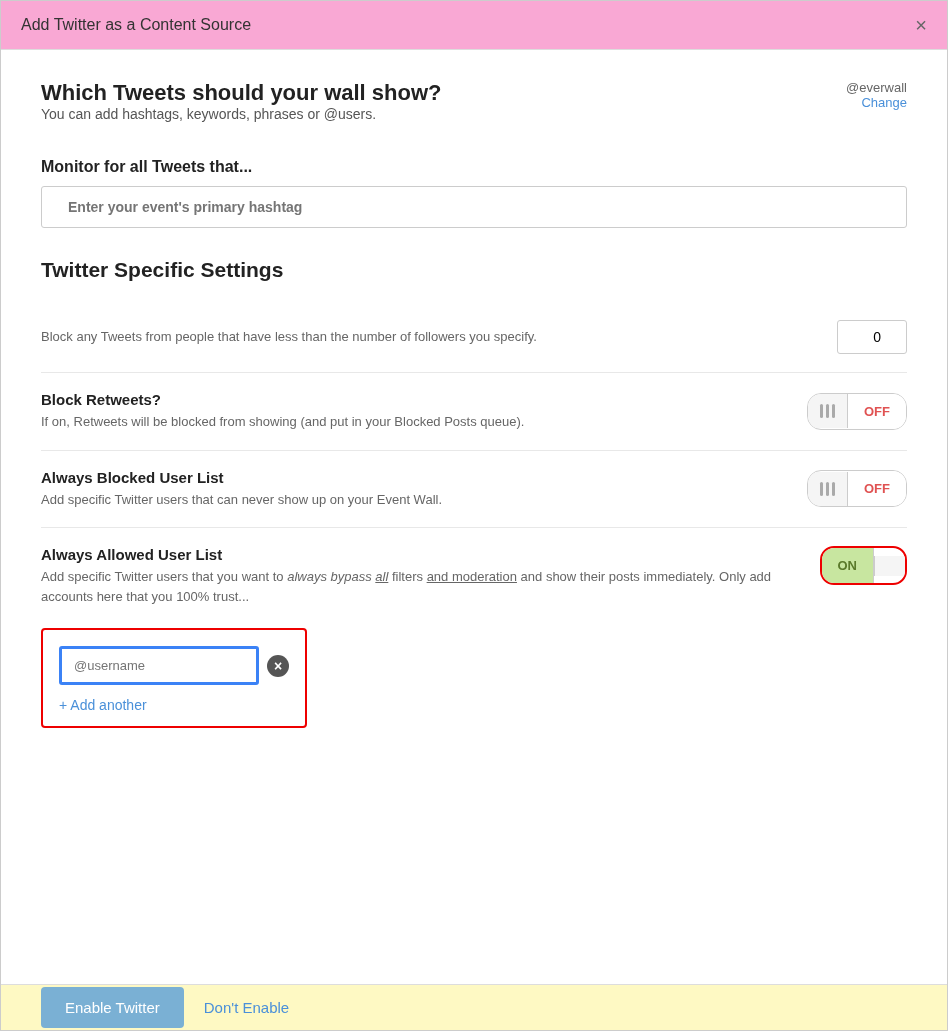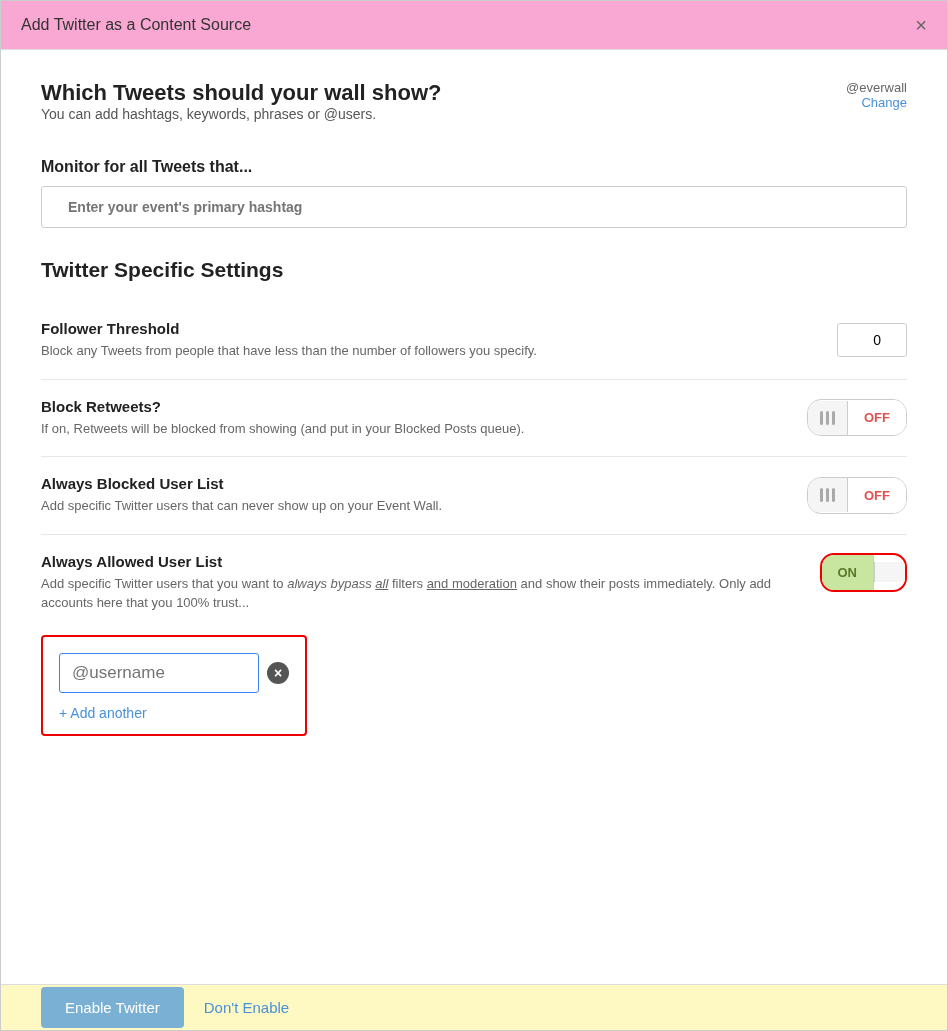--- a/index.html
+++ b/index.html
@@ -204,24 +204,24 @@
       display: inline-block;
       margin-top: 14px;
     }
     .username-row {
       display: flex;
       align-items: center;
       gap: 8px;
       margin-bottom: 10px;
     }
     .username-input {
-      border: 1px solid #3b82f6;
+      border: 3px solid #3b82f6;
       border-radius: 3px;
       padding: 9px 12px;
-      font-size: 17px;
+      font-size: 13px;
       color: #aaa;
       outline: none;
       width: 200px;
     }
     .remove-btn {
       background: none;
       border: none;
       cursor: pointer;
       color: #555;
       font-size: 20px;
@@ -304,21 +304,20 @@
     
     <div class="monitor-label">Monitor for all Tweets that...</div>
     <input class="hashtag-input" type="text" placeholder="Enter your event's primary hashtag" style="">
 
     
     <div class="section-heading">Twitter Specific Settings</div>
 
     
     <div class="setting-row">
       <div class="setting-info">
-        <div class="setting-name">Follower Threshold</div>
         <div class="setting-desc">Block any Tweets from people that have less than the number of followers you specify.</div>
       </div>
       <input class="number-input" type="number" value="0" style="">
     </div>
 
     
     <div class="setting-row">
       <div class="setting-info">
         <div class="setting-name">Block Retweets?</div>
         <div class="setting-desc">If on, Retweets will be blocked from showing (and put in your Blocked Posts queue).</div>

